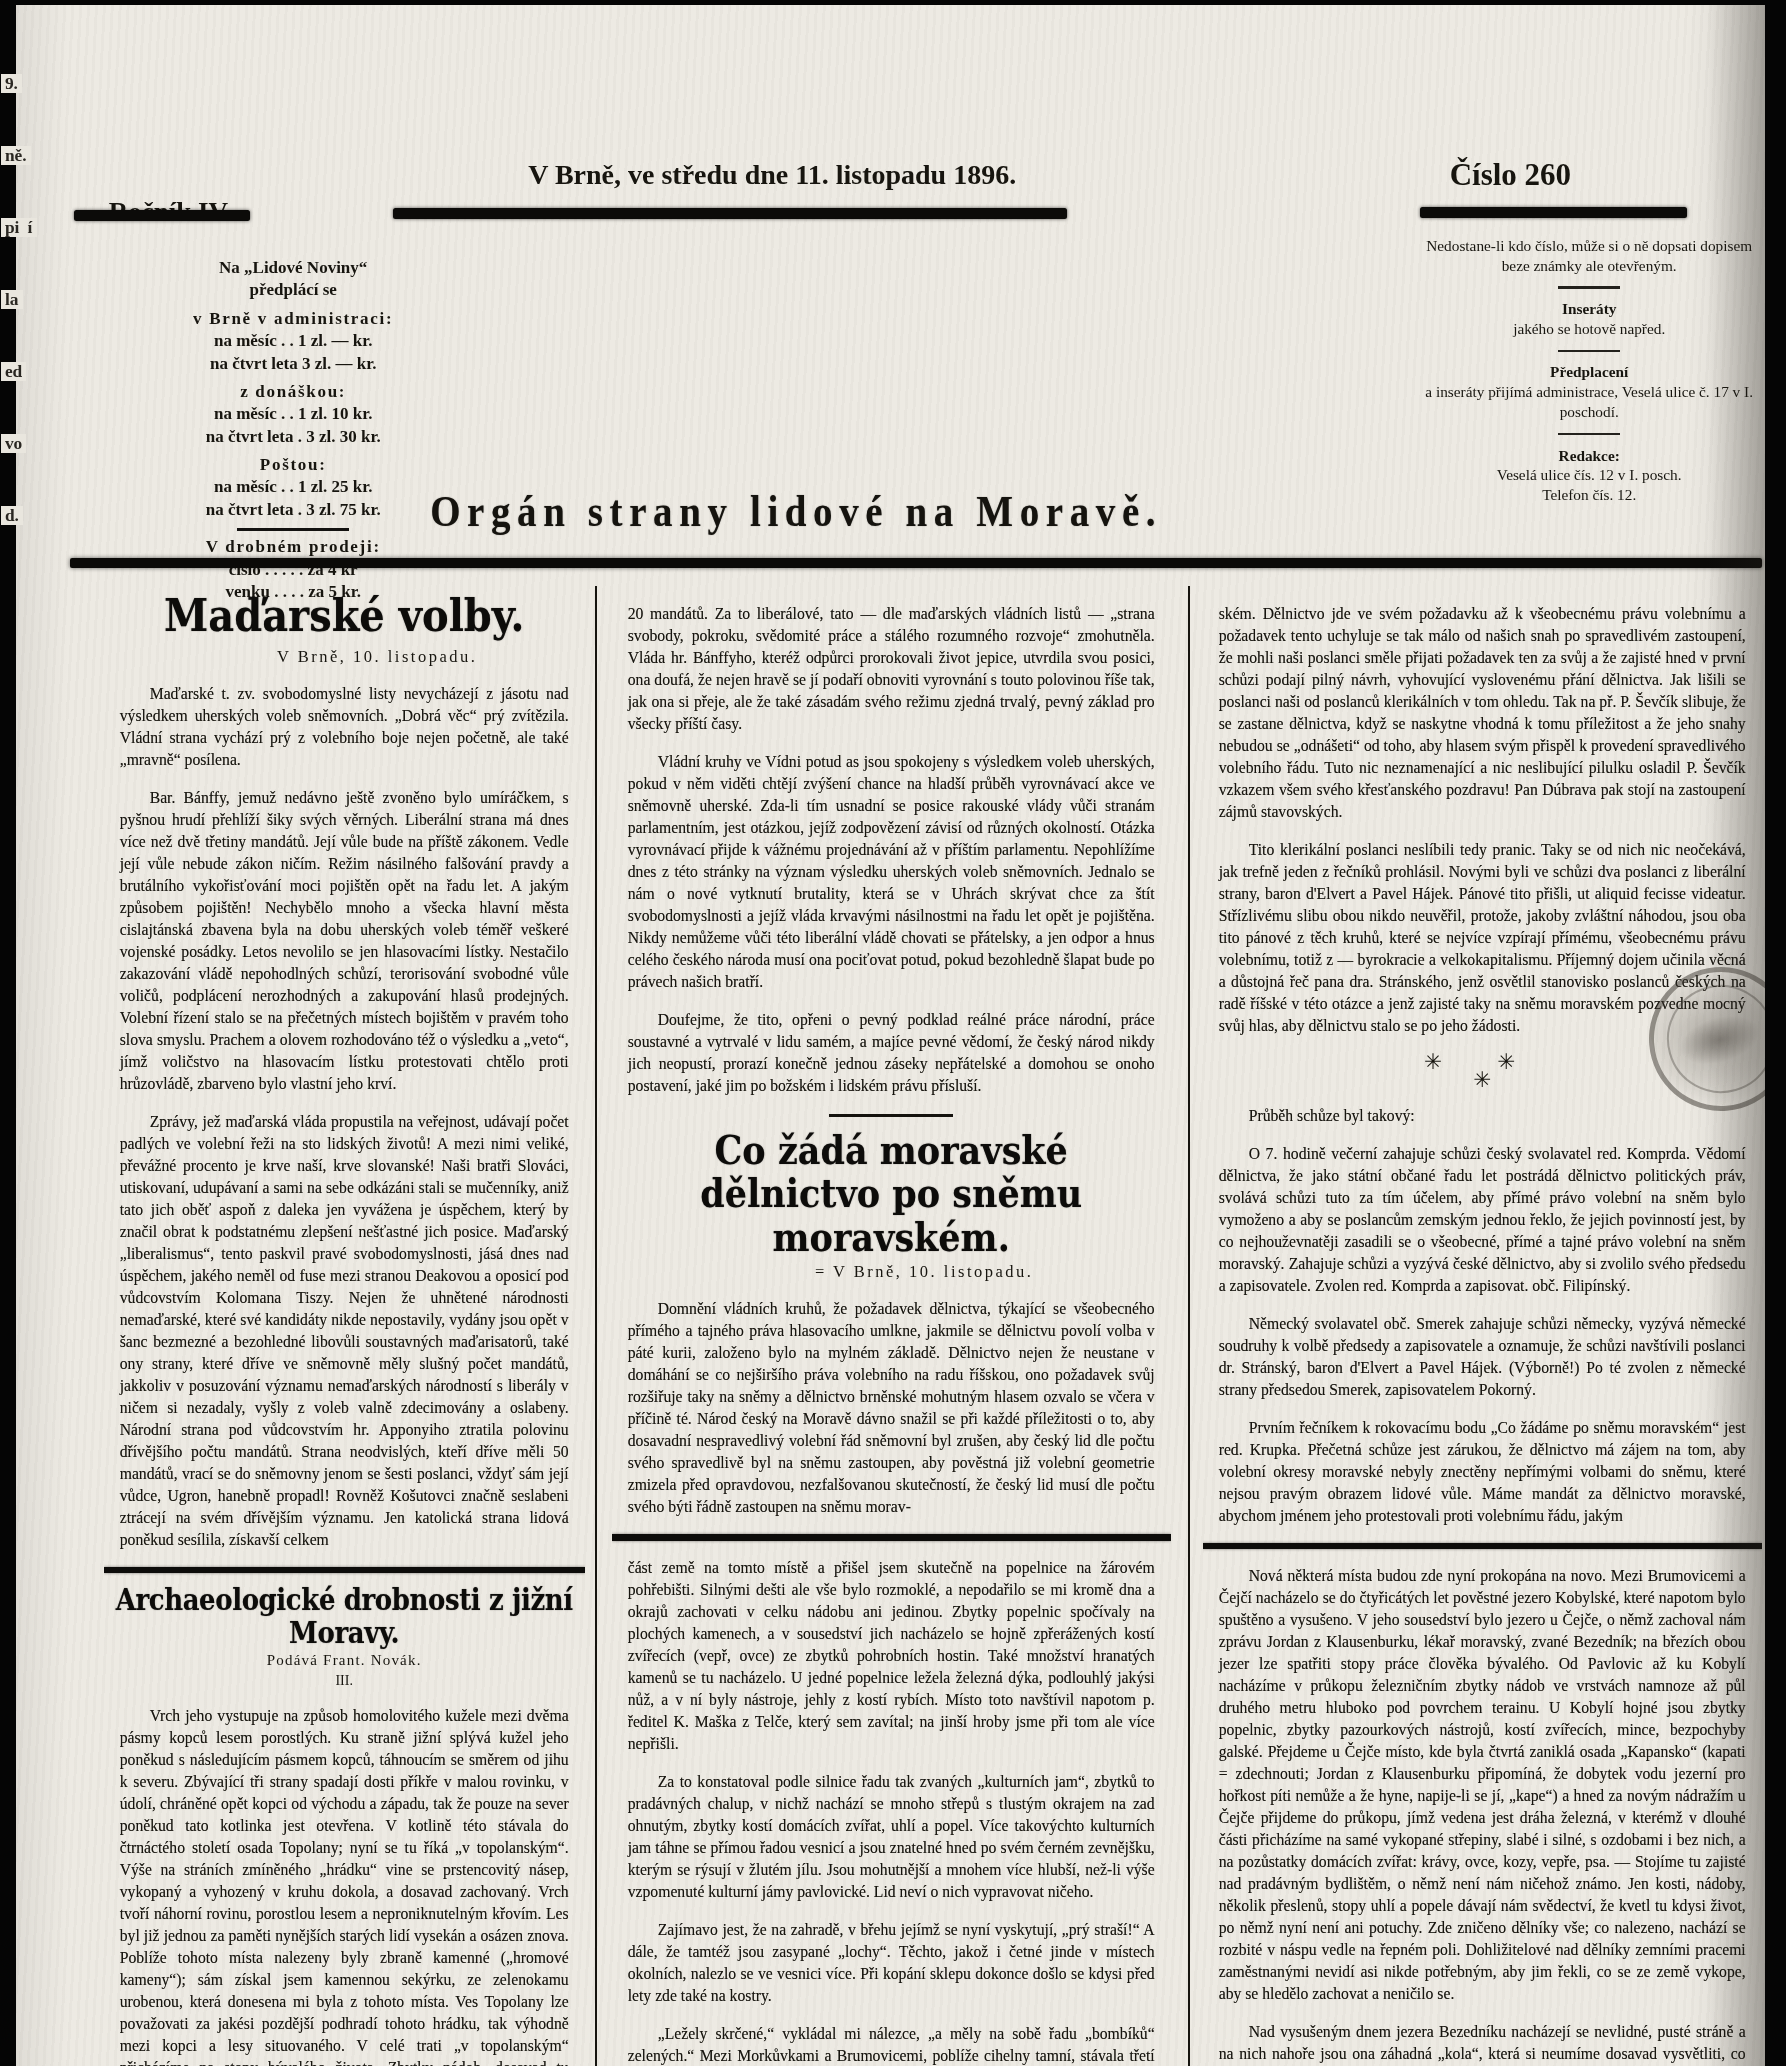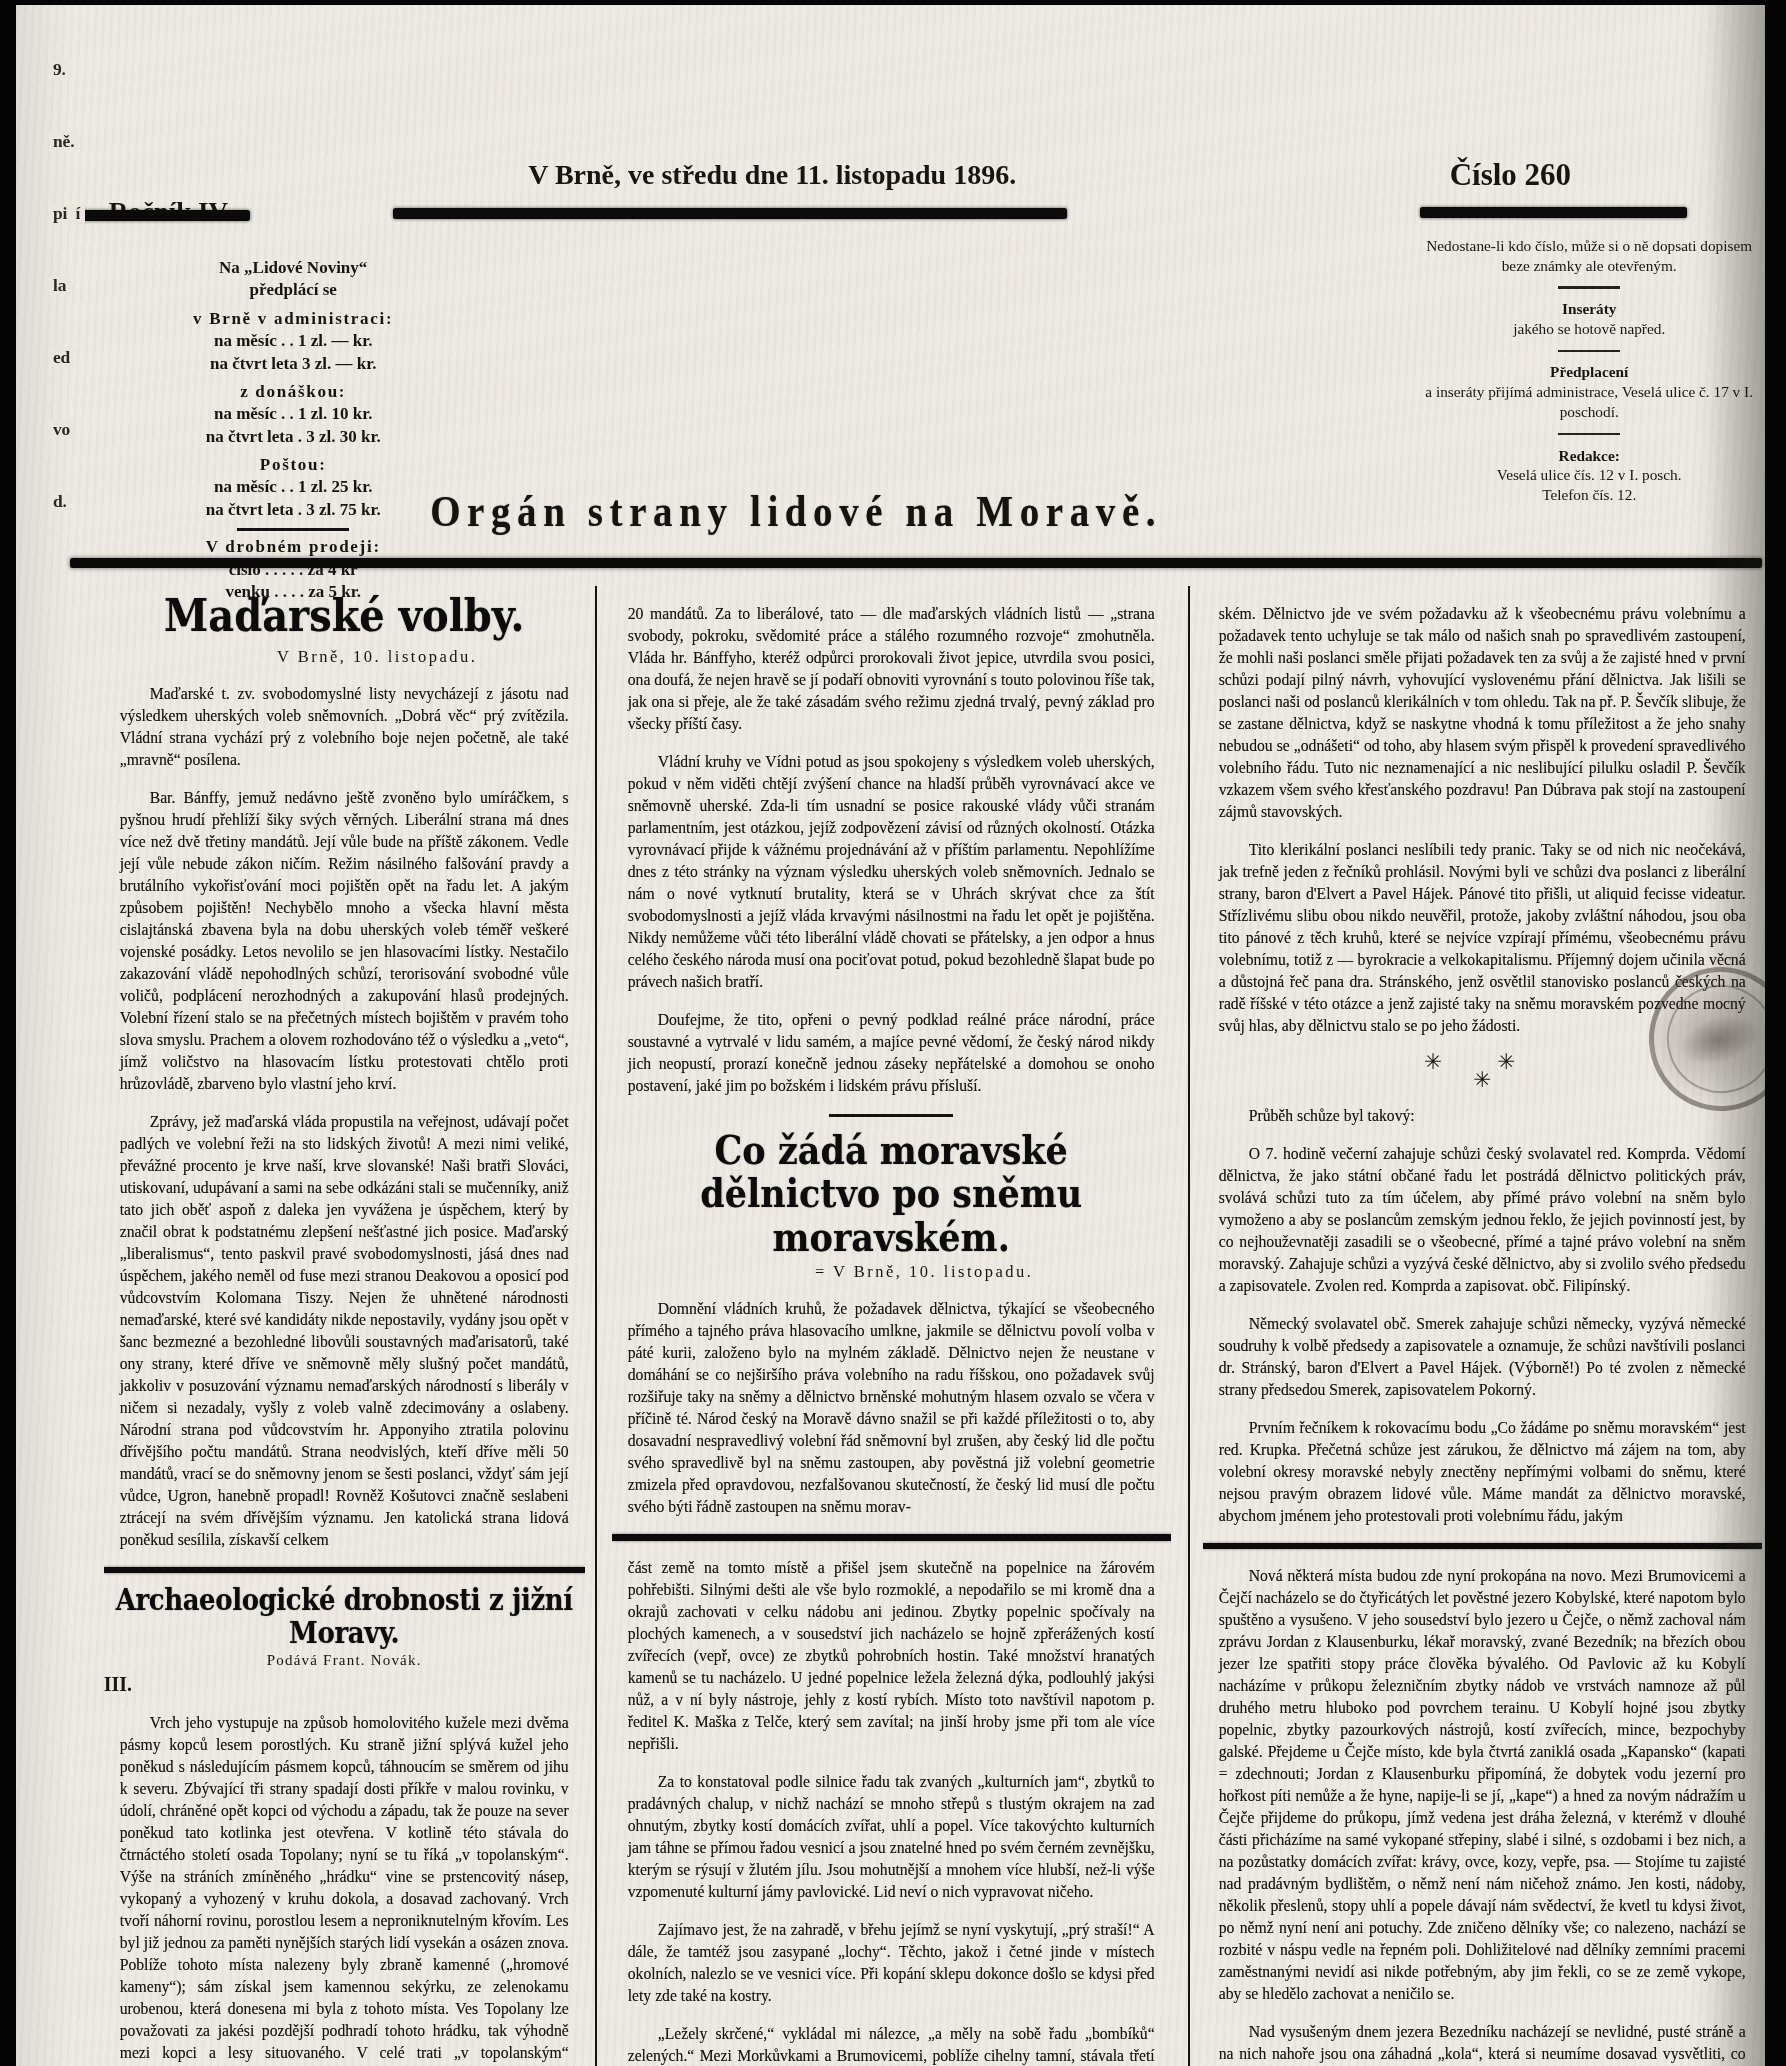--- a/index.html
+++ b/index.html
@@ -10,21 +10,21 @@
           linear-gradient(to right, rgba(0,0,0,.06), rgba(0,0,0,0) 3%, rgba(0,0,0,0) 95%, rgba(0,0,0,.10)),
           repeating-linear-gradient(93deg, rgba(90,85,75,.035) 0 2.9px, rgba(0,0,0,0) 2.9px 7.9px);}
   
   .edge{position:absolute;background:#050505;z-index:40;}
   .edge-top{left:0;top:0;width:1786px;height:5px;}
   .edge-left{left:0;top:0;width:15.7px;height:2580px;}
   .edge-right{right:0;top:0;width:21.5px;height:2580px;}
   .right-shade{position:absolute;z-index:39;right:21.5px;top:0;width:58px;height:2580px;
                background:linear-gradient(to right, rgba(0,0,0,0), rgba(40,36,30,.30));}
   
-  .margin-frags{position:absolute;left:0.8px;top:60px;z-index:42;width:37px;padding-left:48px;}
+  .margin-frags{position:absolute;left:0.8px;top:74px;z-index:42;width:37px;}
   .margin-frags p{margin:0 0 53px 0;font-size:17.4px;font-weight:bold;color:#2a2722;
                   background:#e9e6de;display:inline-block;padding:0.8px 4.1px;line-height:1;}
   
   .hdr{position:absolute;font-weight:bold;white-space:nowrap;}
   .hdr-volume{left:93px;top:156px;font-size:27px;margin-top:36px;}
   .hdr-date{left:364px;top:154px;width:785px;text-align:center;font-size:28px;}
   .hdr-issue{left:1434px;top:152px;font-size:31px;}
   .hdr-bar{position:absolute;background:#0c0b09;height:10.7px;border-radius:2.5px;box-shadow:0 0 3.7px rgba(0,0,0,.65);}
   .bar1{left:58px;top:205px;width:176px;}
   .bar2{left:377px;top:203px;width:674px;}
@@ -60,21 +60,21 @@
   .body p{margin:16px;font-size:15.7px;line-height:22px;text-indent:30px;
           text-shadow:0 0 0.4px rgba(20,18,12,.45);}
   .body.cont > p:first-child{text-indent:0;}
   .headline{font-family:"DejaVu Serif","Liberation Serif",serif;font-weight:900;text-align:center;
             transform:scaleY(1.12);color:#0d0c0a;text-shadow:0 0 1.2px rgba(0,0,0,.45);margin:0;}
   .headline-xl{font-size:40px;line-height:1.08;margin:5.8px 0 10.7px 0;}
   .headline-l{font-size:35px;line-height:1.12;margin:12.4px 16.5px 10px 16.5px;}
   .headline-m{font-size:26px;line-height:1.1;letter-spacing:-0.4px;margin:14px 0 6.6px 0;}
   .dateline{text-align:center;font-size:16.5px;margin:0 0 12.4px 66px;letter-spacing:2.5px;}
   .byline{text-align:center;font-size:15px;margin:1.7px 0 4.1px 0;letter-spacing:1.2px;}
-  .partnum{font-size:20px;font-weight:bold;margin:3.3px 0 10.7px 0;}
+  .partnum{text-align:center;font-size:14px;font-weight:normal;margin:3.3px 0 10.7px 0;}
   .rule-thick{height:6.2px;background:#0d0c0a;margin:14px 0 15px 0;box-shadow:0 0 2.9px rgba(0,0,0,.5);}
   .rule-short{width:124px;height:3.3px;background:#14120d;margin:16.5px auto 18px auto;}
   .asterisks{text-align:center;font-size:21.5px;line-height:18px;margin:9px 0 10.7px 0;letter-spacing:25px;}
   .asterisks .row2{letter-spacing:0;}
   
   .stamp{position:absolute;left:1633px;top:962px;width:144px;height:144px;z-index:30;
          transform:rotate(-16deg);opacity:.78;}
   .stamp .ring{position:absolute;inset:0;border:5.4px solid rgba(55,50,44,.62);border-radius:50%;
          background:radial-gradient(circle at 42% 46%, rgba(60,54,46,.42), rgba(60,54,46,.12) 52%, rgba(60,54,46,0) 68%);}
   .stamp .ring2{position:absolute;inset:18px;border:2.5px solid rgba(55,50,44,.45);border-radius:50%;}

